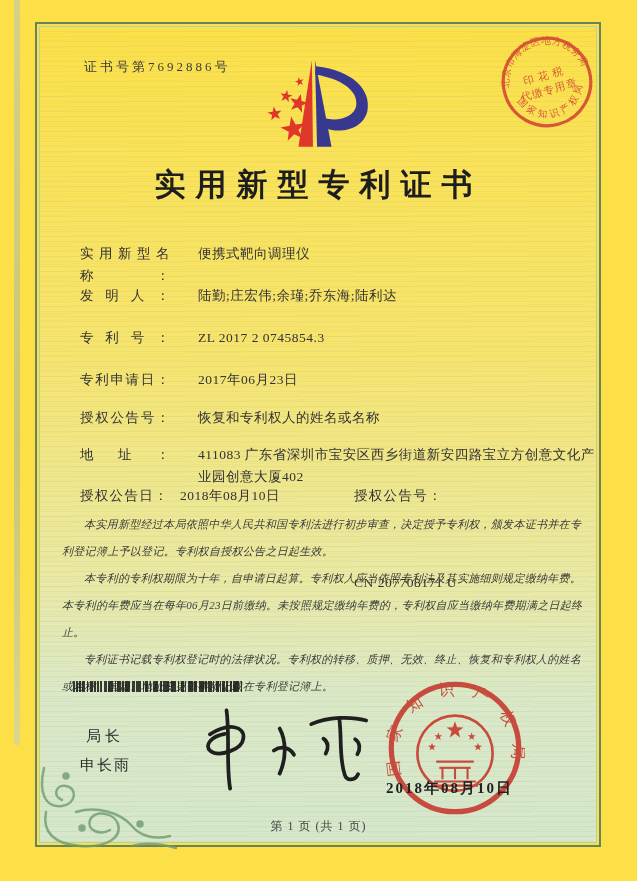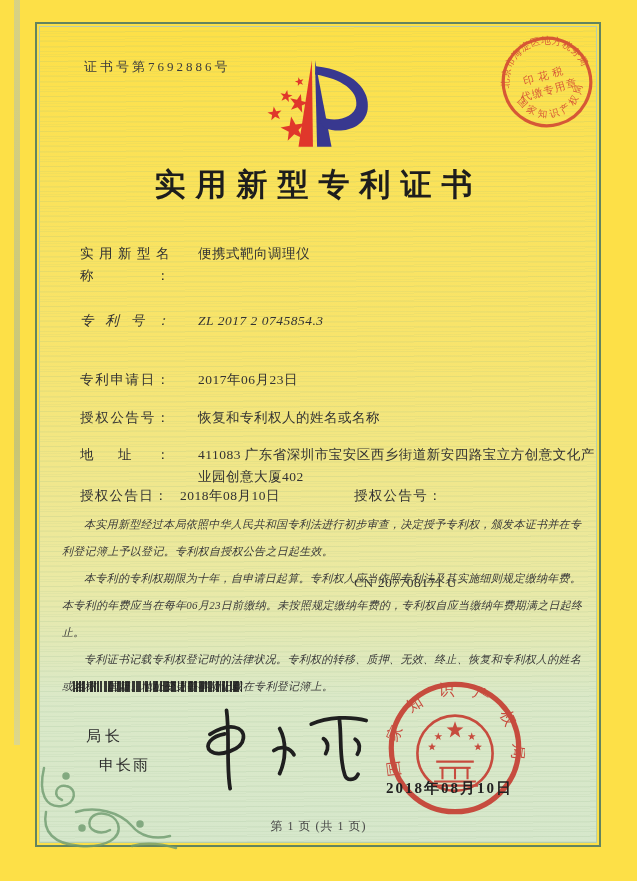--- a/index.html
+++ b/index.html
@@ -51,21 +51,21 @@
   }
   
   .row{position:absolute;left:80px;display:flex;font-size:13.5px;letter-spacing:.5px;line-height:22px;color:#333;}
   .f-label{
     display:inline-block;width:90px;flex:0 0 90px;margin-right:28px;
     text-align:justify;text-align-last:justify;
   }
   .f-value{display:inline-block;max-width:400px;}
   .row-name{top:243px;}
   .row-inventor{top:285px;}
-  .row-patno{top:310px;font-style:italic;}
+  .row-patno{top:327px;}
   .row-appdate{top:369px;}
   .row-patentee{top:407px;}
   .row-address{top:444px;}
   .grant-left{position:absolute;left:80px;top:487px;display:flex;font-size:13.5px;letter-spacing:.5px;}
   .grant-right{position:absolute;left:354px;top:487px;display:flex;font-size:13.5px;letter-spacing:.5px;flex-direction:column;}
   .g-label{display:inline-block;width:88px;flex:0 0 88px;margin-right:12px;text-align:justify;text-align-last:justify;}
   
   .legal{
     position:absolute;left:62px;top:511px;width:524px;
     font-size:11px;line-height:27px;font-style:italic;color:#3a3a3a;letter-spacing:.3px;
@@ -74,21 +74,21 @@
   
   .barcode{
     position:absolute;left:73px;top:681px;width:170px;height:11px;
     background-image:
       repeating-linear-gradient(90deg,#1b1b1b 0 1.5px,transparent 1.5px 3.5px),
       repeating-linear-gradient(90deg,#1b1b1b 0 1px,transparent 1px 5.5px),
       repeating-linear-gradient(90deg,#1b1b1b 0 2.5px,transparent 2.5px 9px);
     opacity:.85;
   }
   .signer-title{position:absolute;left:86px;top:727px;font-size:15px;letter-spacing:4px;color:#2b2b2b;}
-  .signer-name{position:absolute;left:99px;top:756px;font-size:15px;letter-spacing:2px;color:#2b2b2b;}
+  .signer-name{position:absolute;left:80px;top:756px;font-size:15px;letter-spacing:2px;color:#2b2b2b;}
   .signature{position:absolute;left:182px;top:700px;width:200px;height:92px;transform:rotate(-2deg);}
   .official-seal{position:absolute;left:385px;top:678px;width:140px;height:140px;opacity:.88;}
   .seal-date{
     position:absolute;left:386px;top:779px;z-index:3;
     font-size:15px;letter-spacing:2px;color:#222;font-weight:600;
   }
   .ornament{position:absolute;left:36px;top:766px;width:150px;height:84px;opacity:.8;}
   .footer{
     position:absolute;left:0;top:818px;width:637px;text-align:center;
     font-size:12px;letter-spacing:1px;color:#444;
@@ -140,20 +140,24 @@
     <use href="#star" transform="translate(21,56) scale(0.72) rotate(-8)" fill="#e0372b"></use>
     <use href="#star" transform="translate(44,46) scale(0.95) rotate(14)" fill="#e0372b"></use>
     <use href="#star" transform="translate(39,71) scale(1.25) rotate(-10)" fill="#e0372b"></use>
   </svg>
 
   <div class="title">实用新型专利证书</div>
 
   <div class="row row-name">
     <span class="f-label">实用新型名称：</span>
     <span class="f-value">便携式靶向调理仪</span>
+  </div>
+  <div class="row row-inventor">
+    <span class="f-label">发明人：</span>
+    <span class="f-value">陆勤;庄宏伟;余瑾;乔东海;陆利达</span>
   </div>
   <div class="row row-patno">
     <span class="f-label">专利号：</span>
     <span class="f-value">ZL 2017 2 0745854.3</span>
   </div>
   <div class="row row-appdate">
     <span class="f-label">专利申请日：</span>
     <span class="f-value">2017年06月23日</span>
   </div>
   <div class="row row-patentee">

